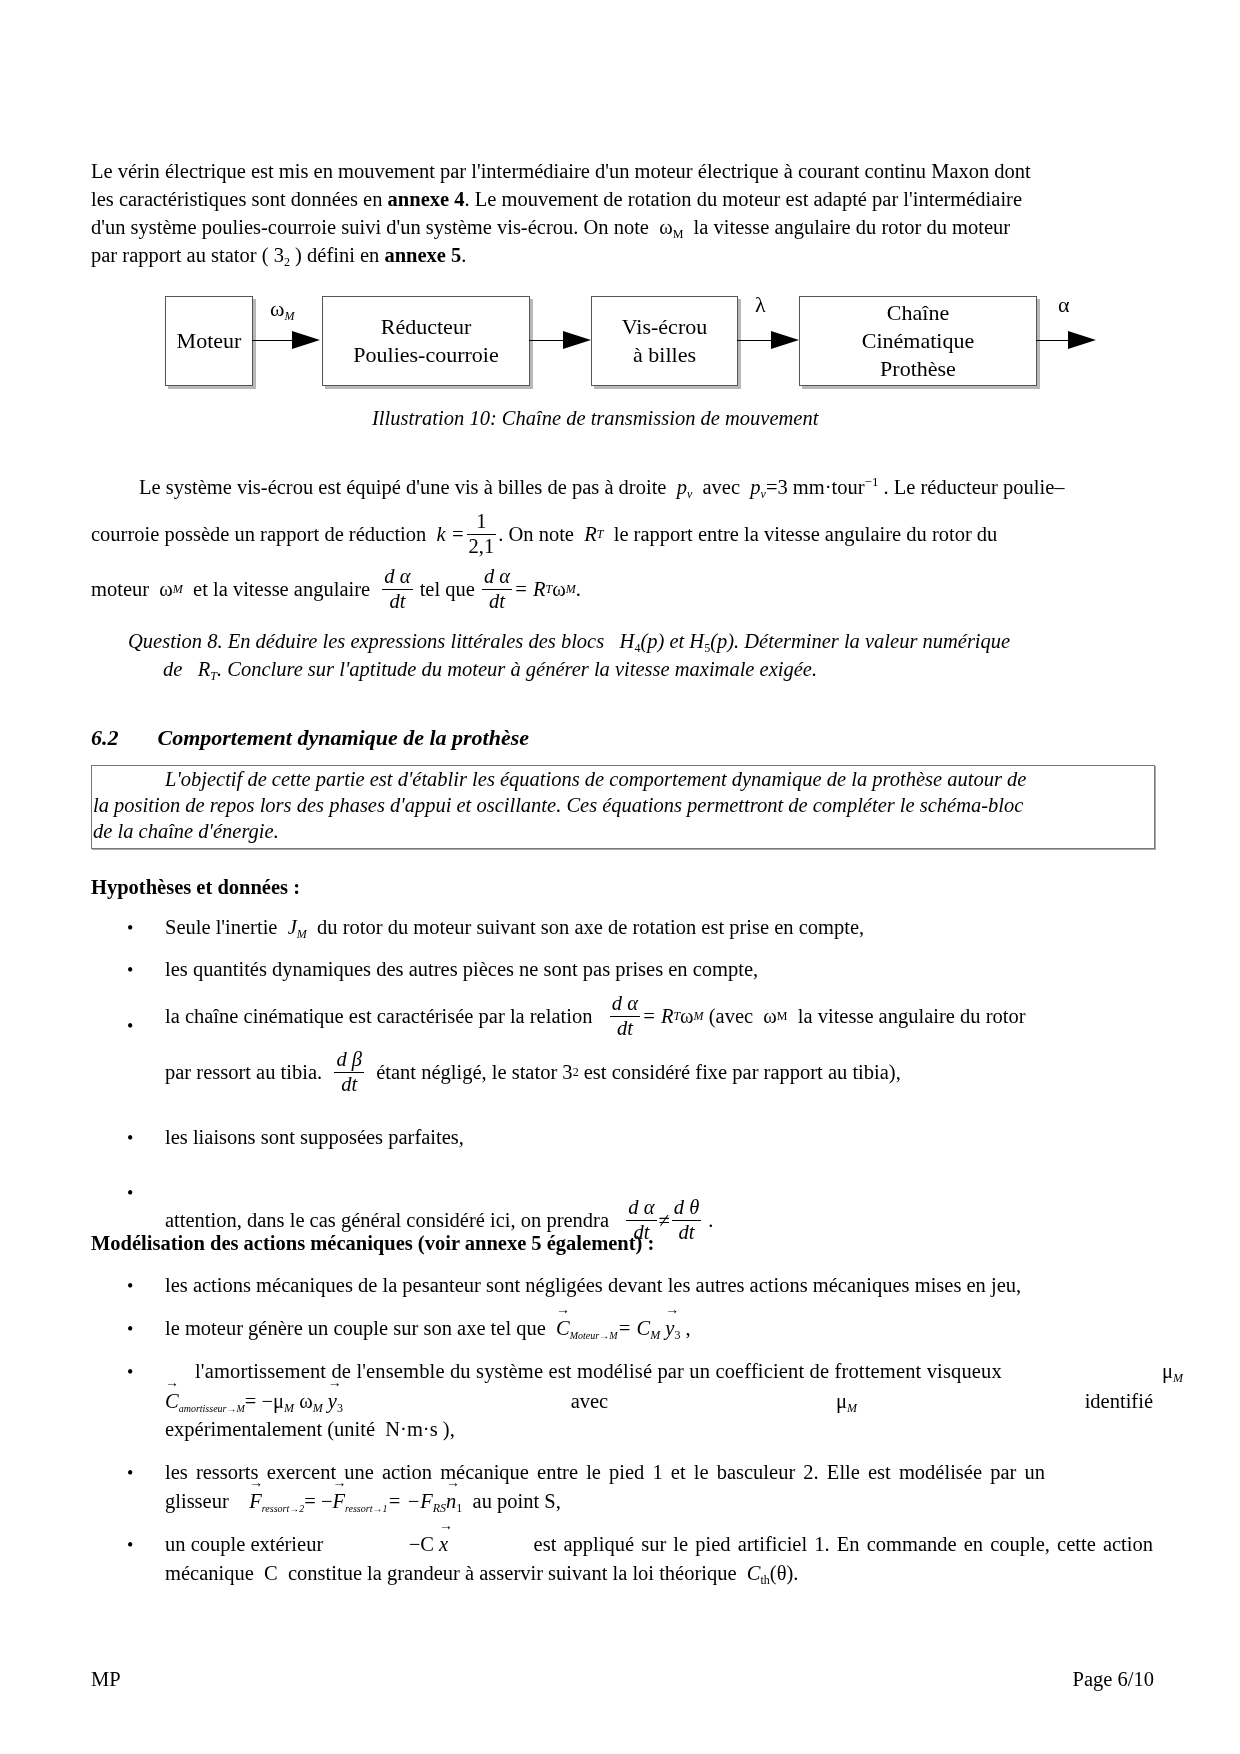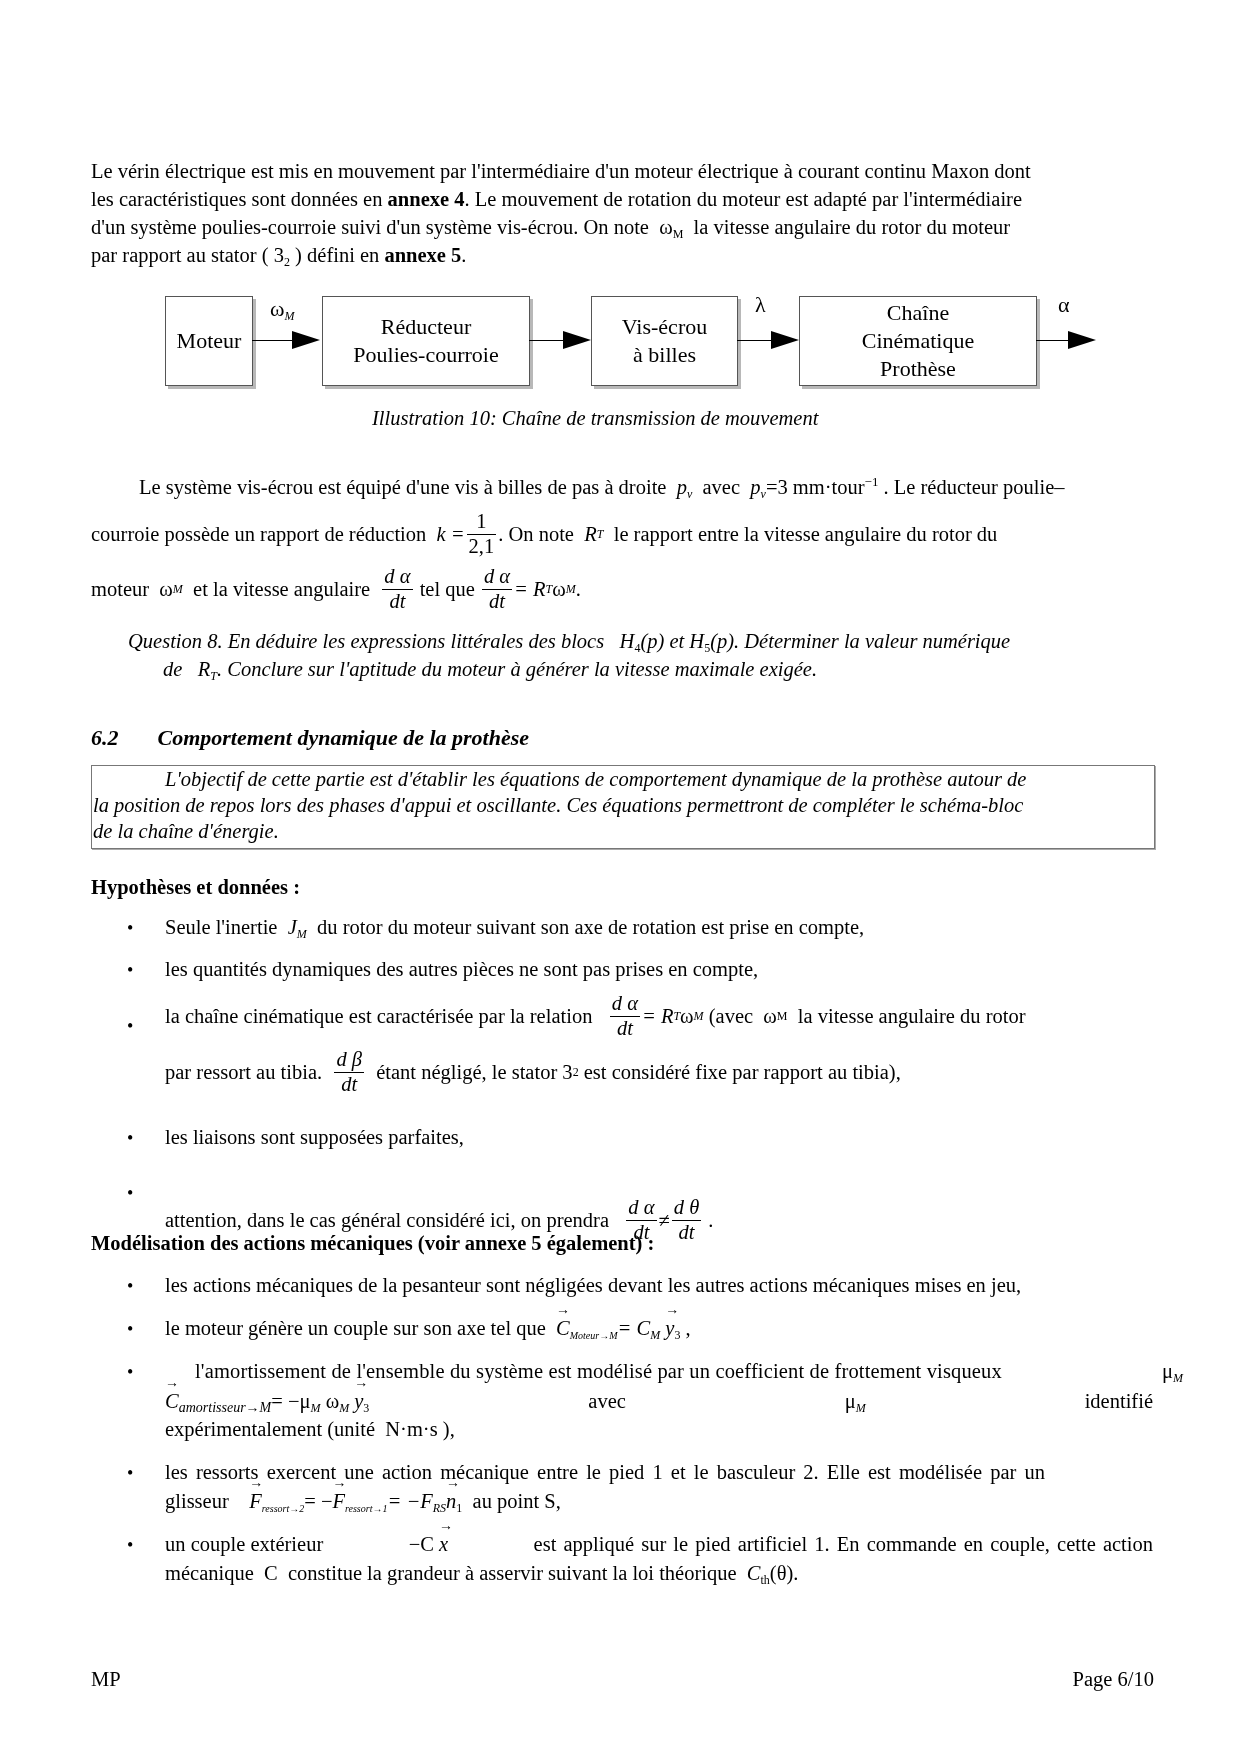--- a/index.html
+++ b/index.html
@@ -234,21 +234,21 @@
   </div>
 
   <div>
     <span class="bullet" style="top:1362px;">•</span>
     <div class="abs" style="left:165px; top:1360px; width:988px; display:flex; justify-content:space-between;margin-left:30px;">
       <span style="letter-spacing:0.15px">l'amortissement de l'ensemble du système est modélisé par un coefficient de frottement visqueux</span>
       <span><span>μ</span><sub class="it">M</sub></span>
     </div>
     <div class="abs" style="left:165px; top:1390px; width:988px; display:flex; justify-content:space-between;">
       <span>
-        <span class="math vec">C</span><sub class="it" style="font-size:14px">amortisseur→M</sub><span>= −μ</span><sub class="it">M</sub>
+        <span class="math vec">C</span><sub class="it" style="font-size:10px">amortisseur→M</sub><span>= −μ</span><sub class="it">M</sub>
         <span>ω</span><sub class="it">M</sub>
         <span class="math vec">y</span><sub>3</sub>
       </span>
       <span>avec</span>
       <span><span>μ</span><sub class="it">M</sub></span>
       <span>identifié</span>
     </div>
     <div class="abs" style="left:165px; top:1418px;">
       <span>expérimentalement (unité</span>&nbsp;
       <span>N·m·s</span>&nbsp;<span>),</span>

